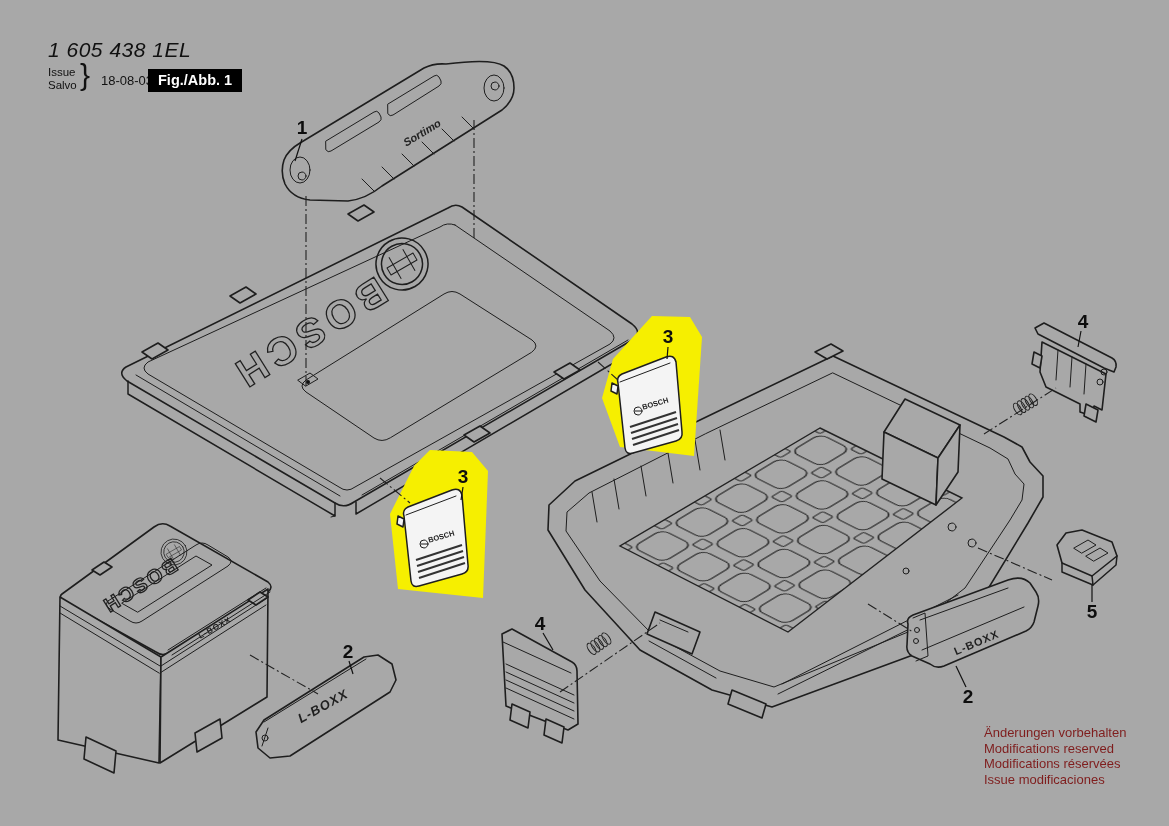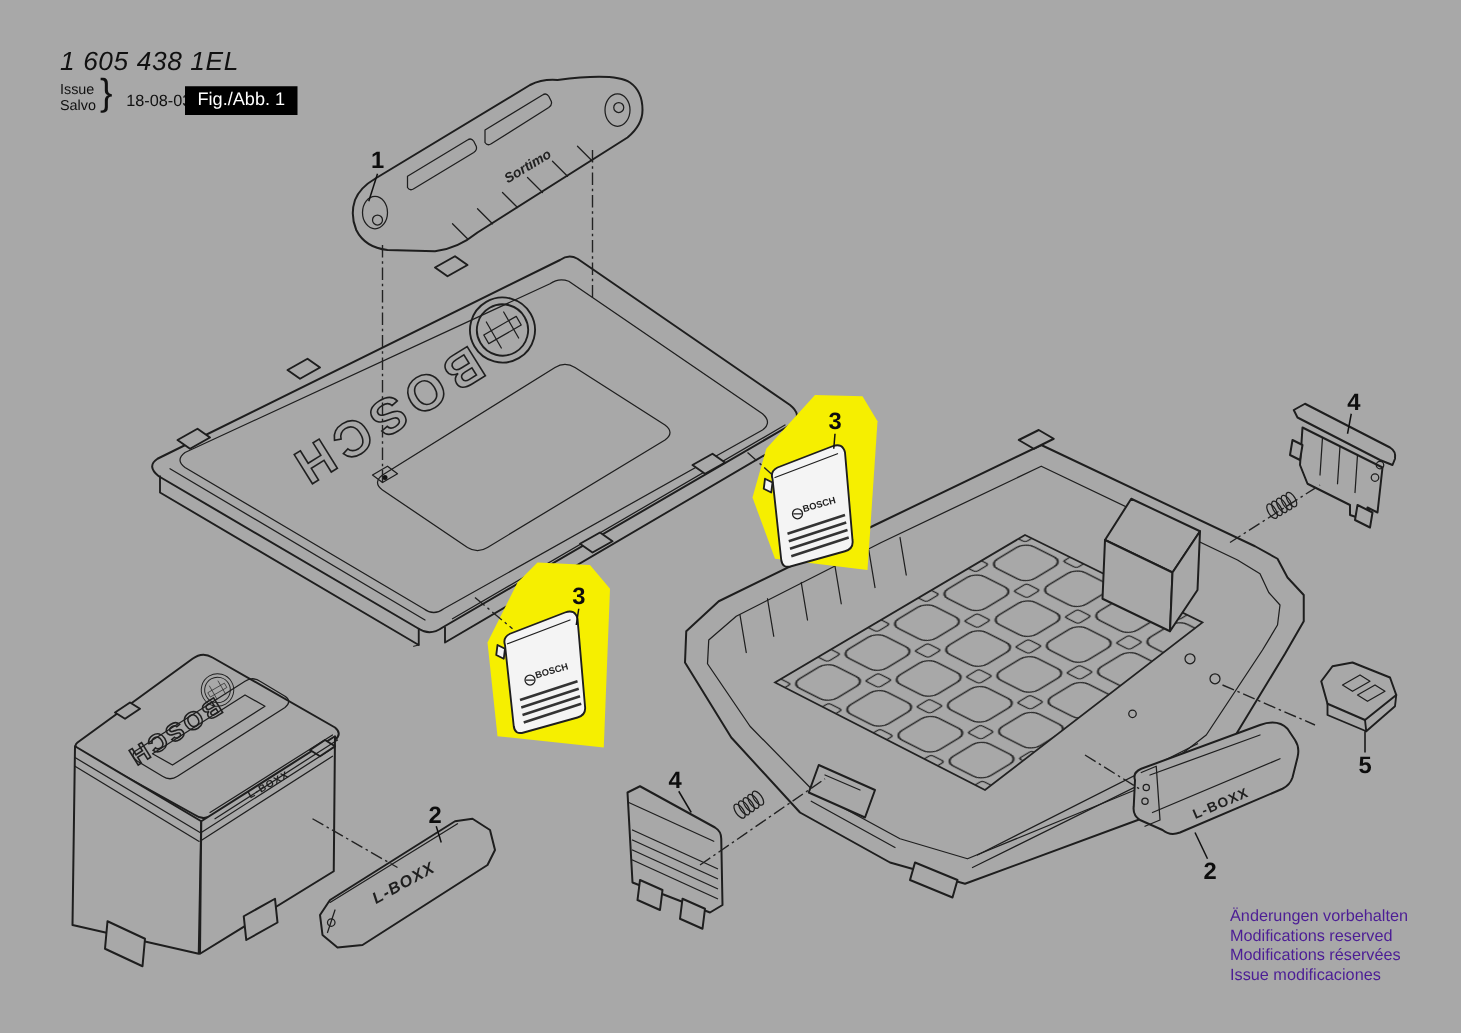--- a/index.html
+++ b/index.html
@@ -5,23 +5,23 @@
   html,body{margin:0;padding:0;}
   .stage{position:relative;width:1169px;height:826px;overflow:hidden;
          background:var(--color-background,#a8a8a8);
          font-family:"Liberation Sans",sans-serif;color:#111;}
   .abs{position:absolute;}
   .part-number{left:48px;top:38px;font-size:21px;letter-spacing:.5px;font-style:italic;}
   .stand-issue{left:48px;top:66px;font-size:11.5px;line-height:13px;}
   .brace{left:80px;top:58px;font-size:30px;font-weight:300;}
   .date{left:101px;top:73px;font-size:13px;}
   .fig-badge{left:148px;top:69px;background:var(--color-badge-bg,#000);
-             color:var(--color-badge-text,#fff);font-size:14.5px;font-weight:normal;
+             color:var(--color-badge-text,#fff);font-size:14.5px;font-weight:bold;
              padding:3px 10px 4px 10px;}
-  .footer{left:984px;top:725px;font-size:13px;line-height:15.5px;color:#4c1d95;}
+  .footer{left:984px;top:725px;font-size:13px;line-height:15.5px;color:#7f1d1d;}
   svg{position:absolute;left:0;top:0;}
   .ln{fill:none;stroke:var(--color-line,#1e1e1e);stroke-width:1.5;stroke-linejoin:round;stroke-linecap:round;}
   .fb{fill:var(--color-part-fill,#a8a8a8);stroke:var(--color-line,#1e1e1e);stroke-width:1.6;stroke-linejoin:round;}
   .fw{fill:var(--color-latch-fill,#f4f4f4);stroke:var(--color-line,#1e1e1e);stroke-width:1.5;stroke-linejoin:round;}
   .hl{fill:var(--color-highlight,#f6ef00);stroke:none;}
   .leader{fill:none;stroke:#222;stroke-width:1.1;stroke-dasharray:10 3 2 3;}
   .lbl{fill:none;stroke:#111;stroke-width:1.2;}
   .thin{stroke-width:1;}
   .callout{font-family:"Liberation Sans",sans-serif;font-weight:bold;font-size:19px;fill:#0d0d0d;}
   .brand-outline{fill:none;stroke:#1f1f1f;stroke-width:1.3px;font-family:"Liberation Sans",sans-serif;font-weight:bold;}

